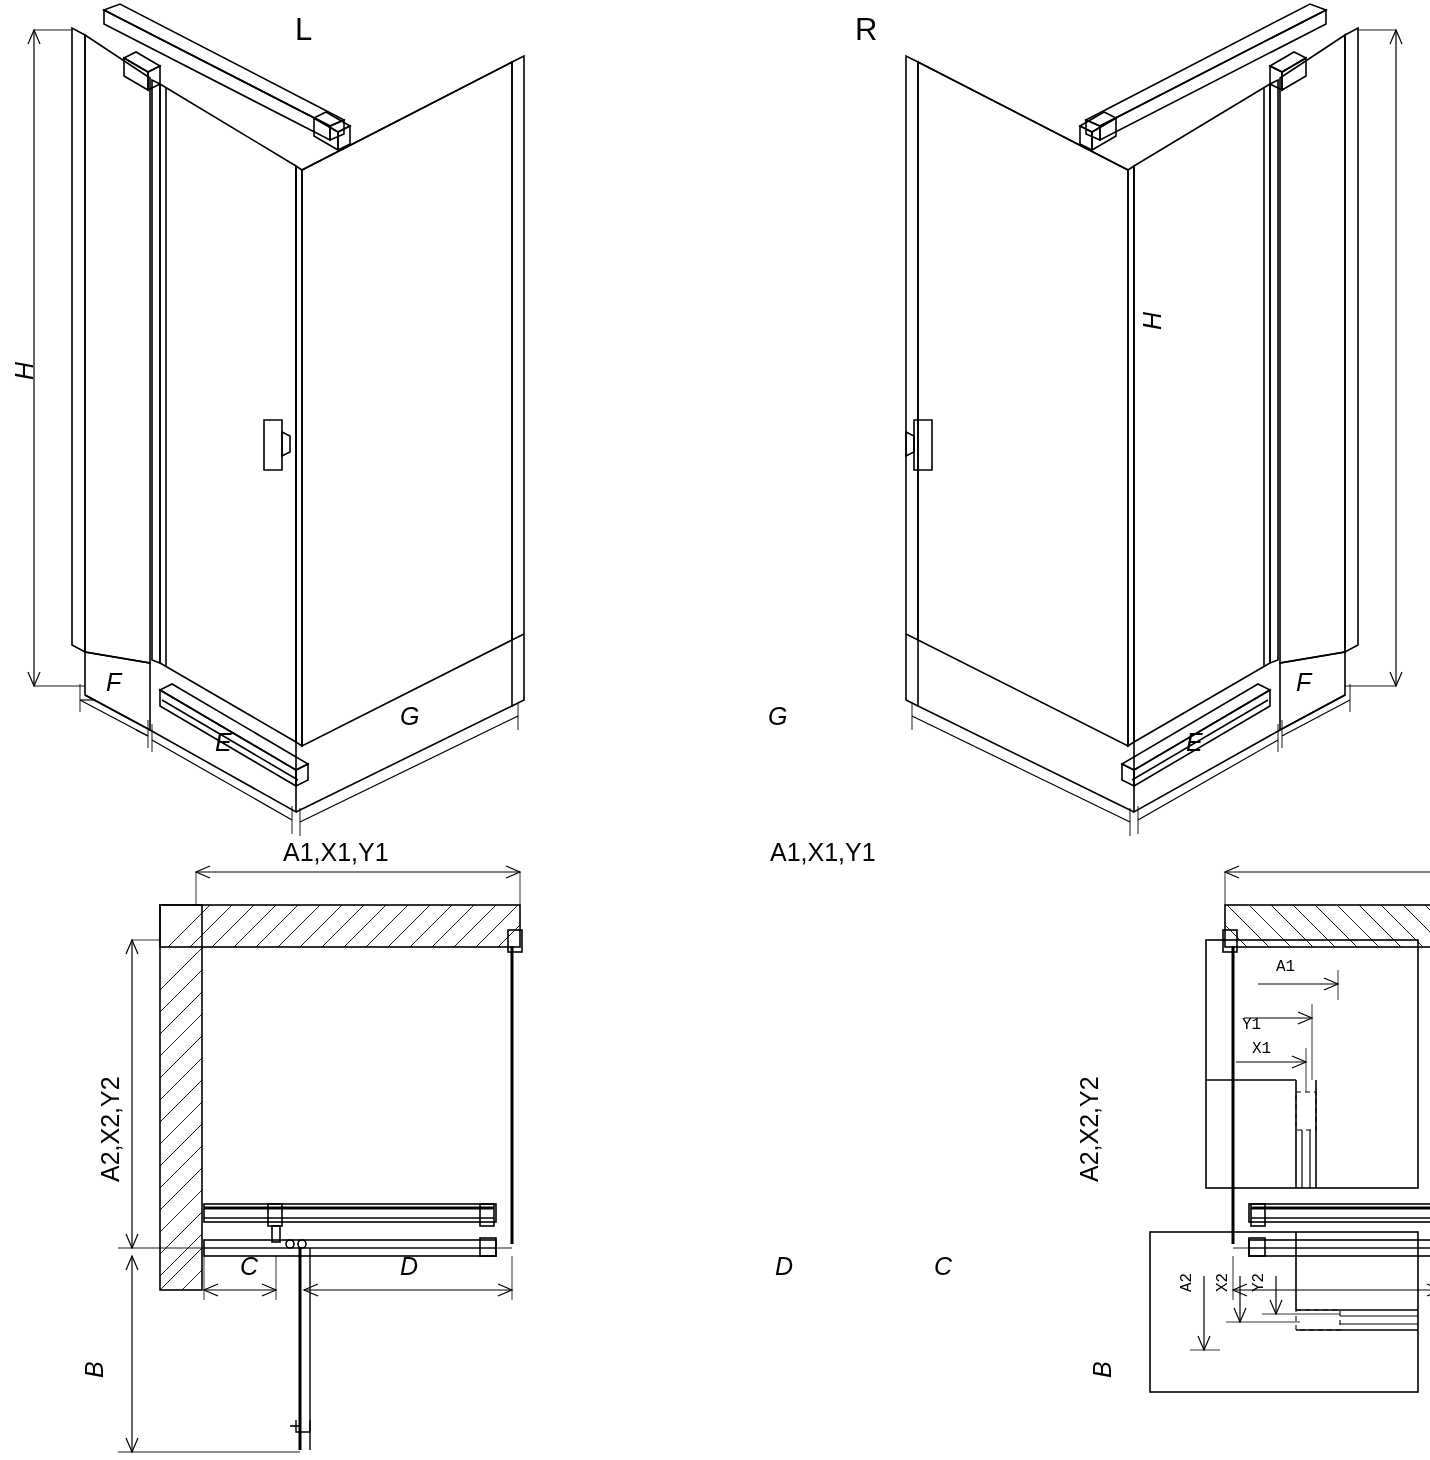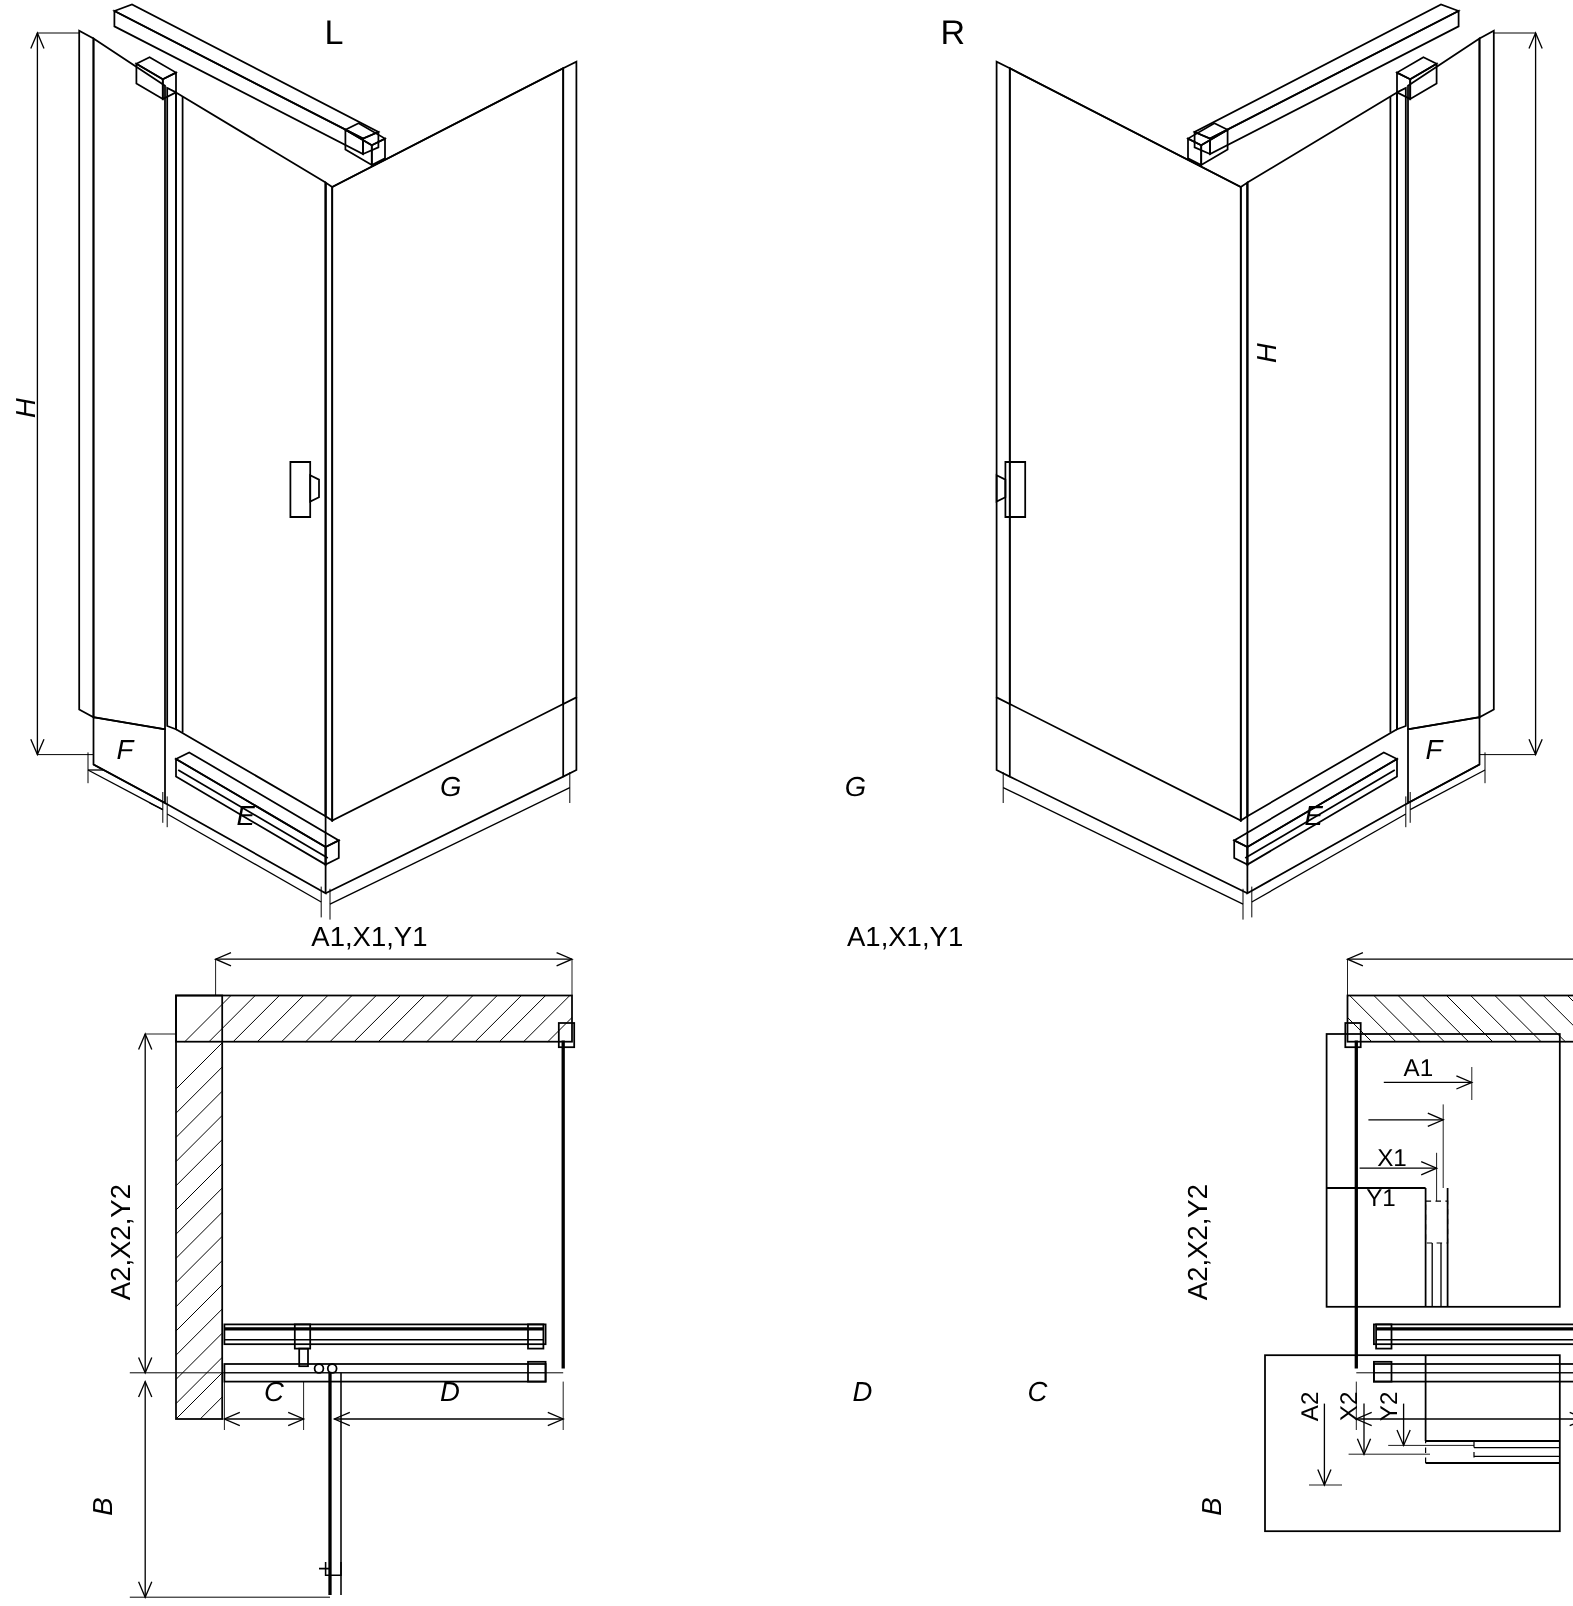--- a/index.html
+++ b/index.html
@@ -2,21 +2,21 @@
 <html><head>
 <meta charset="utf-8">
 <style>
   html,body{margin:0;padding:0;background:#ffffff;}
   body{width:1430px;height:1460px;position:relative;font-family:"Liberation Sans",sans-serif;color:#000;}
   .stage{position:absolute;left:0;top:0;width:1430px;height:1460px;}
   svg{display:block;}
   .lbl{position:absolute;font-family:"Liberation Sans",sans-serif;color:#000;white-space:nowrap;}
   .big{font-size:31px;}
   .mid{font-size:25px;}
-  .sm{font-size:22px;}
+  .sm{font-size:16px;font-family:Liberation Mono, monospace;}
   .ital{font-style:italic;}
   .rot90{transform:rotate(-90deg);transform-origin:left top;}
 </style>
 </head>
 <body>
 
 <div class="stage">
 
 <svg width="1430" height="1460" viewBox="0 0 1430 1460">
   <g fill="none" stroke="#000" stroke-width="1.6" stroke-linecap="butt" stroke-linejoin="miter">
@@ -378,19 +378,19 @@
 <div class="lbl mid ital" style="left:240px;top:1252px;">C</div>
 <div class="lbl mid ital" style="left:400px;top:1252px;">D</div>
 <div class="lbl mid ital" style="left:775px;top:1252px;">D</div>
 <div class="lbl mid ital" style="left:934px;top:1252px;">C</div>
 
 <div class="lbl mid ital" style="left:80px;top:1378px;transform:rotate(-90deg);transform-origin:left top;">B</div>
 <div class="lbl mid ital" style="left:1088px;top:1378px;transform:rotate(-90deg);transform-origin:left top;">B</div>
 
 <div class="lbl sm" style="left:1276px;top:958px;">A1</div>
 <div class="lbl sm" style="left:1252px;top:992px;margin-top:48px;">X1</div>
-<div class="lbl sm" style="left:1242px;top:1076px;">Y1</div>
+<div class="lbl sm" style="left:1242px;top:1016px;">Y1</div>
 
 <div class="lbl sm" style="left:1178px;top:1292px;transform:rotate(-90deg);transform-origin:left top;">A2</div>
 <div class="lbl sm" style="left:1214px;top:1292px;transform:rotate(-90deg);transform-origin:left top;">X2</div>
 <div class="lbl sm" style="left:1250px;top:1292px;transform:rotate(-90deg);transform-origin:left top;">Y2</div>
 
 </div>
 
 </body></html>

